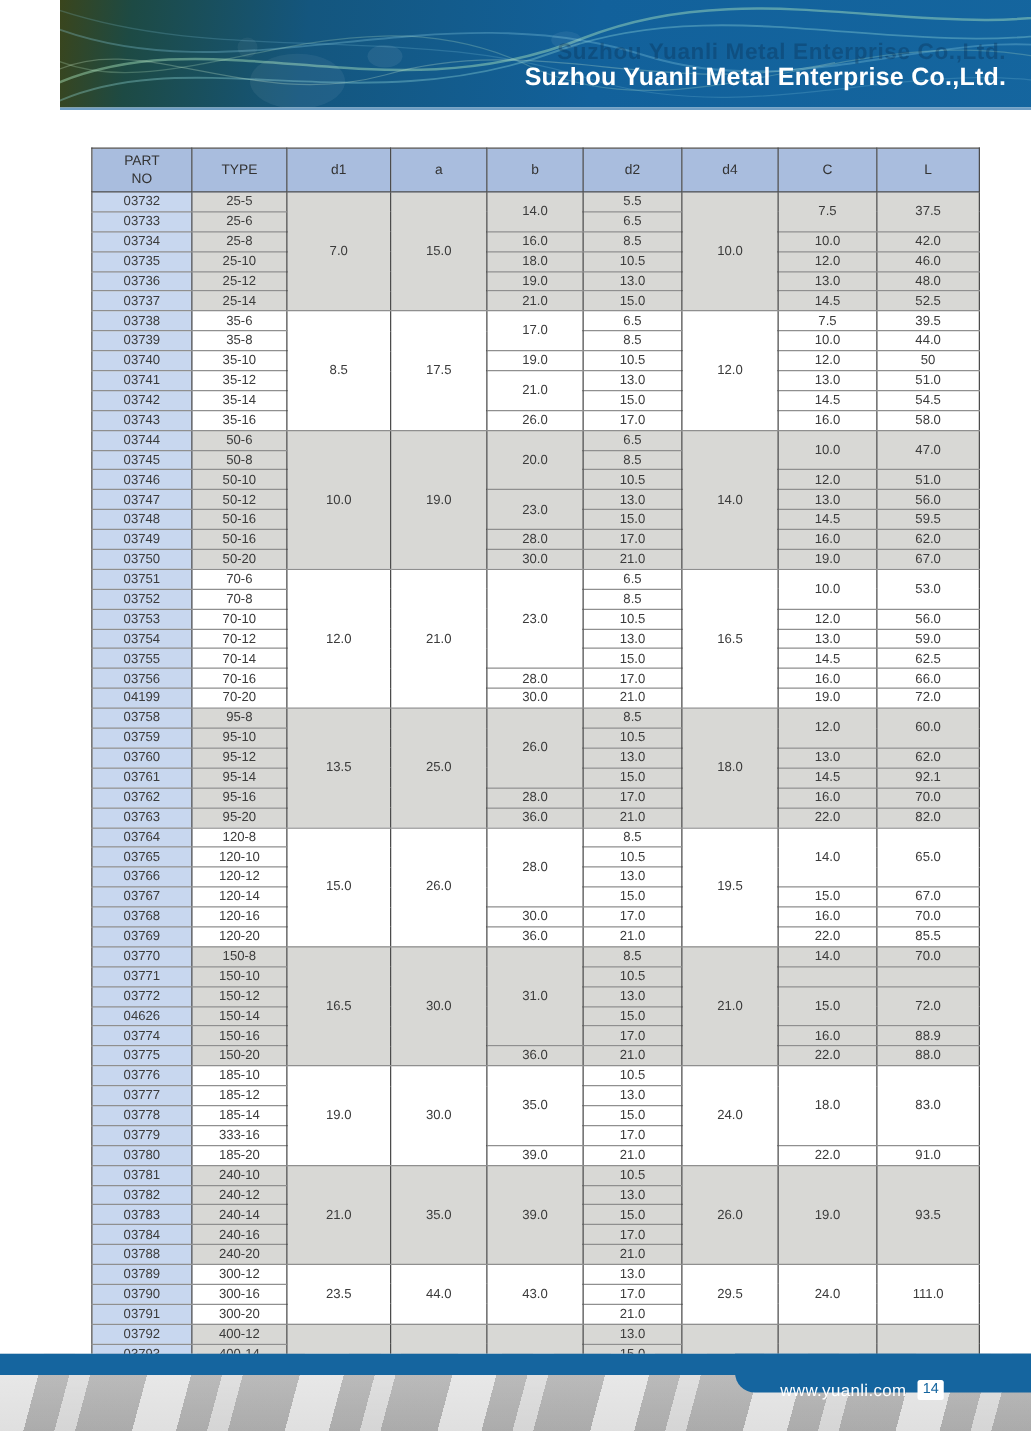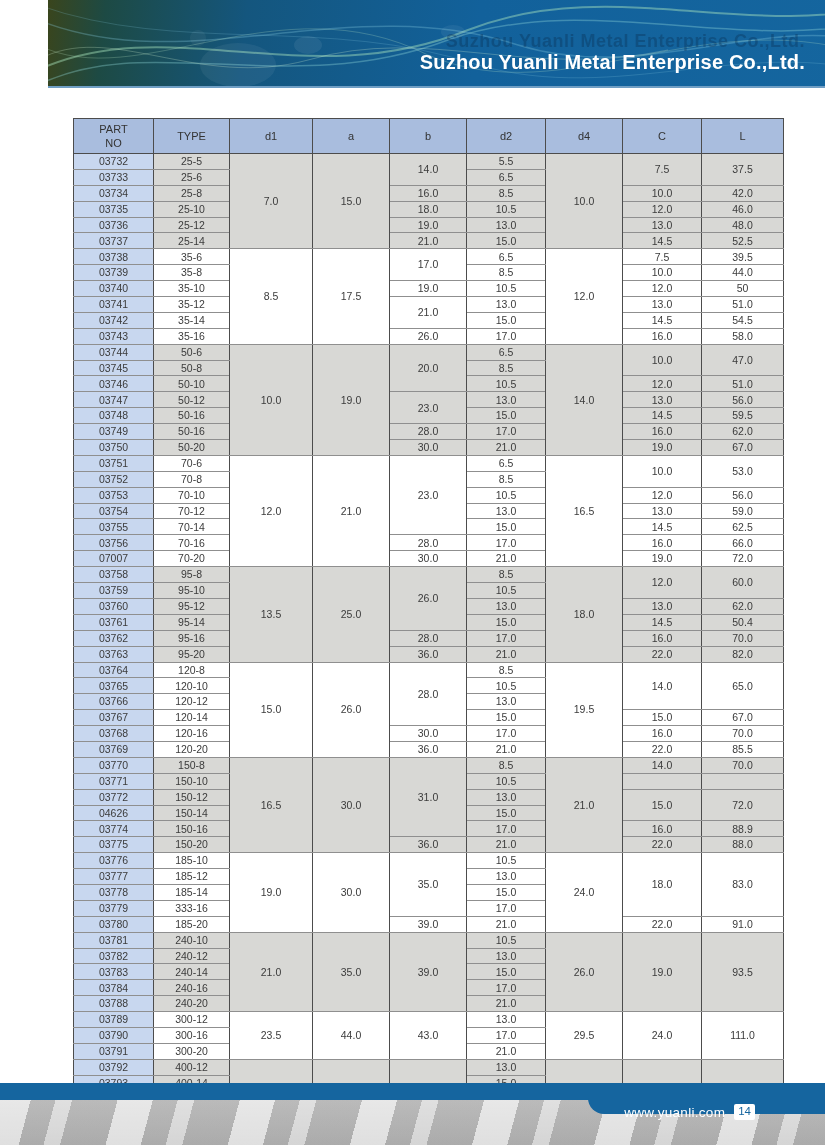--- a/index.html
+++ b/index.html
@@ -307,21 +307,21 @@
         </tr>
         <tr class="g-white">
           <td class="pn">03756</td>
           <td>70-16</td>
           <td>28.0</td>
           <td>17.0</td>
           <td>16.0</td>
           <td>66.0</td>
         </tr>
         <tr class="g-white">
-          <td class="pn">07007</td>
+          <td class="pn">04199</td>
           <td>70-20</td>
           <td>30.0</td>
           <td>21.0</td>
           <td>19.0</td>
           <td>72.0</td>
         </tr>
         <tr class="g-gray gstart">
           <td class="pn">03758</td>
           <td>95-8</td>
           <td rowspan="6">13.5</td>
@@ -342,21 +342,21 @@
           <td>95-12</td>
           <td>13.0</td>
           <td>13.0</td>
           <td>62.0</td>
         </tr>
         <tr class="g-gray">
           <td class="pn">03761</td>
           <td>95-14</td>
           <td>15.0</td>
           <td>14.5</td>
-          <td>50.4</td>
+          <td>92.1</td>
         </tr>
         <tr class="g-gray">
           <td class="pn">03762</td>
           <td>95-16</td>
           <td>28.0</td>
           <td>17.0</td>
           <td>16.0</td>
           <td>70.0</td>
         </tr>
         <tr class="g-gray">

